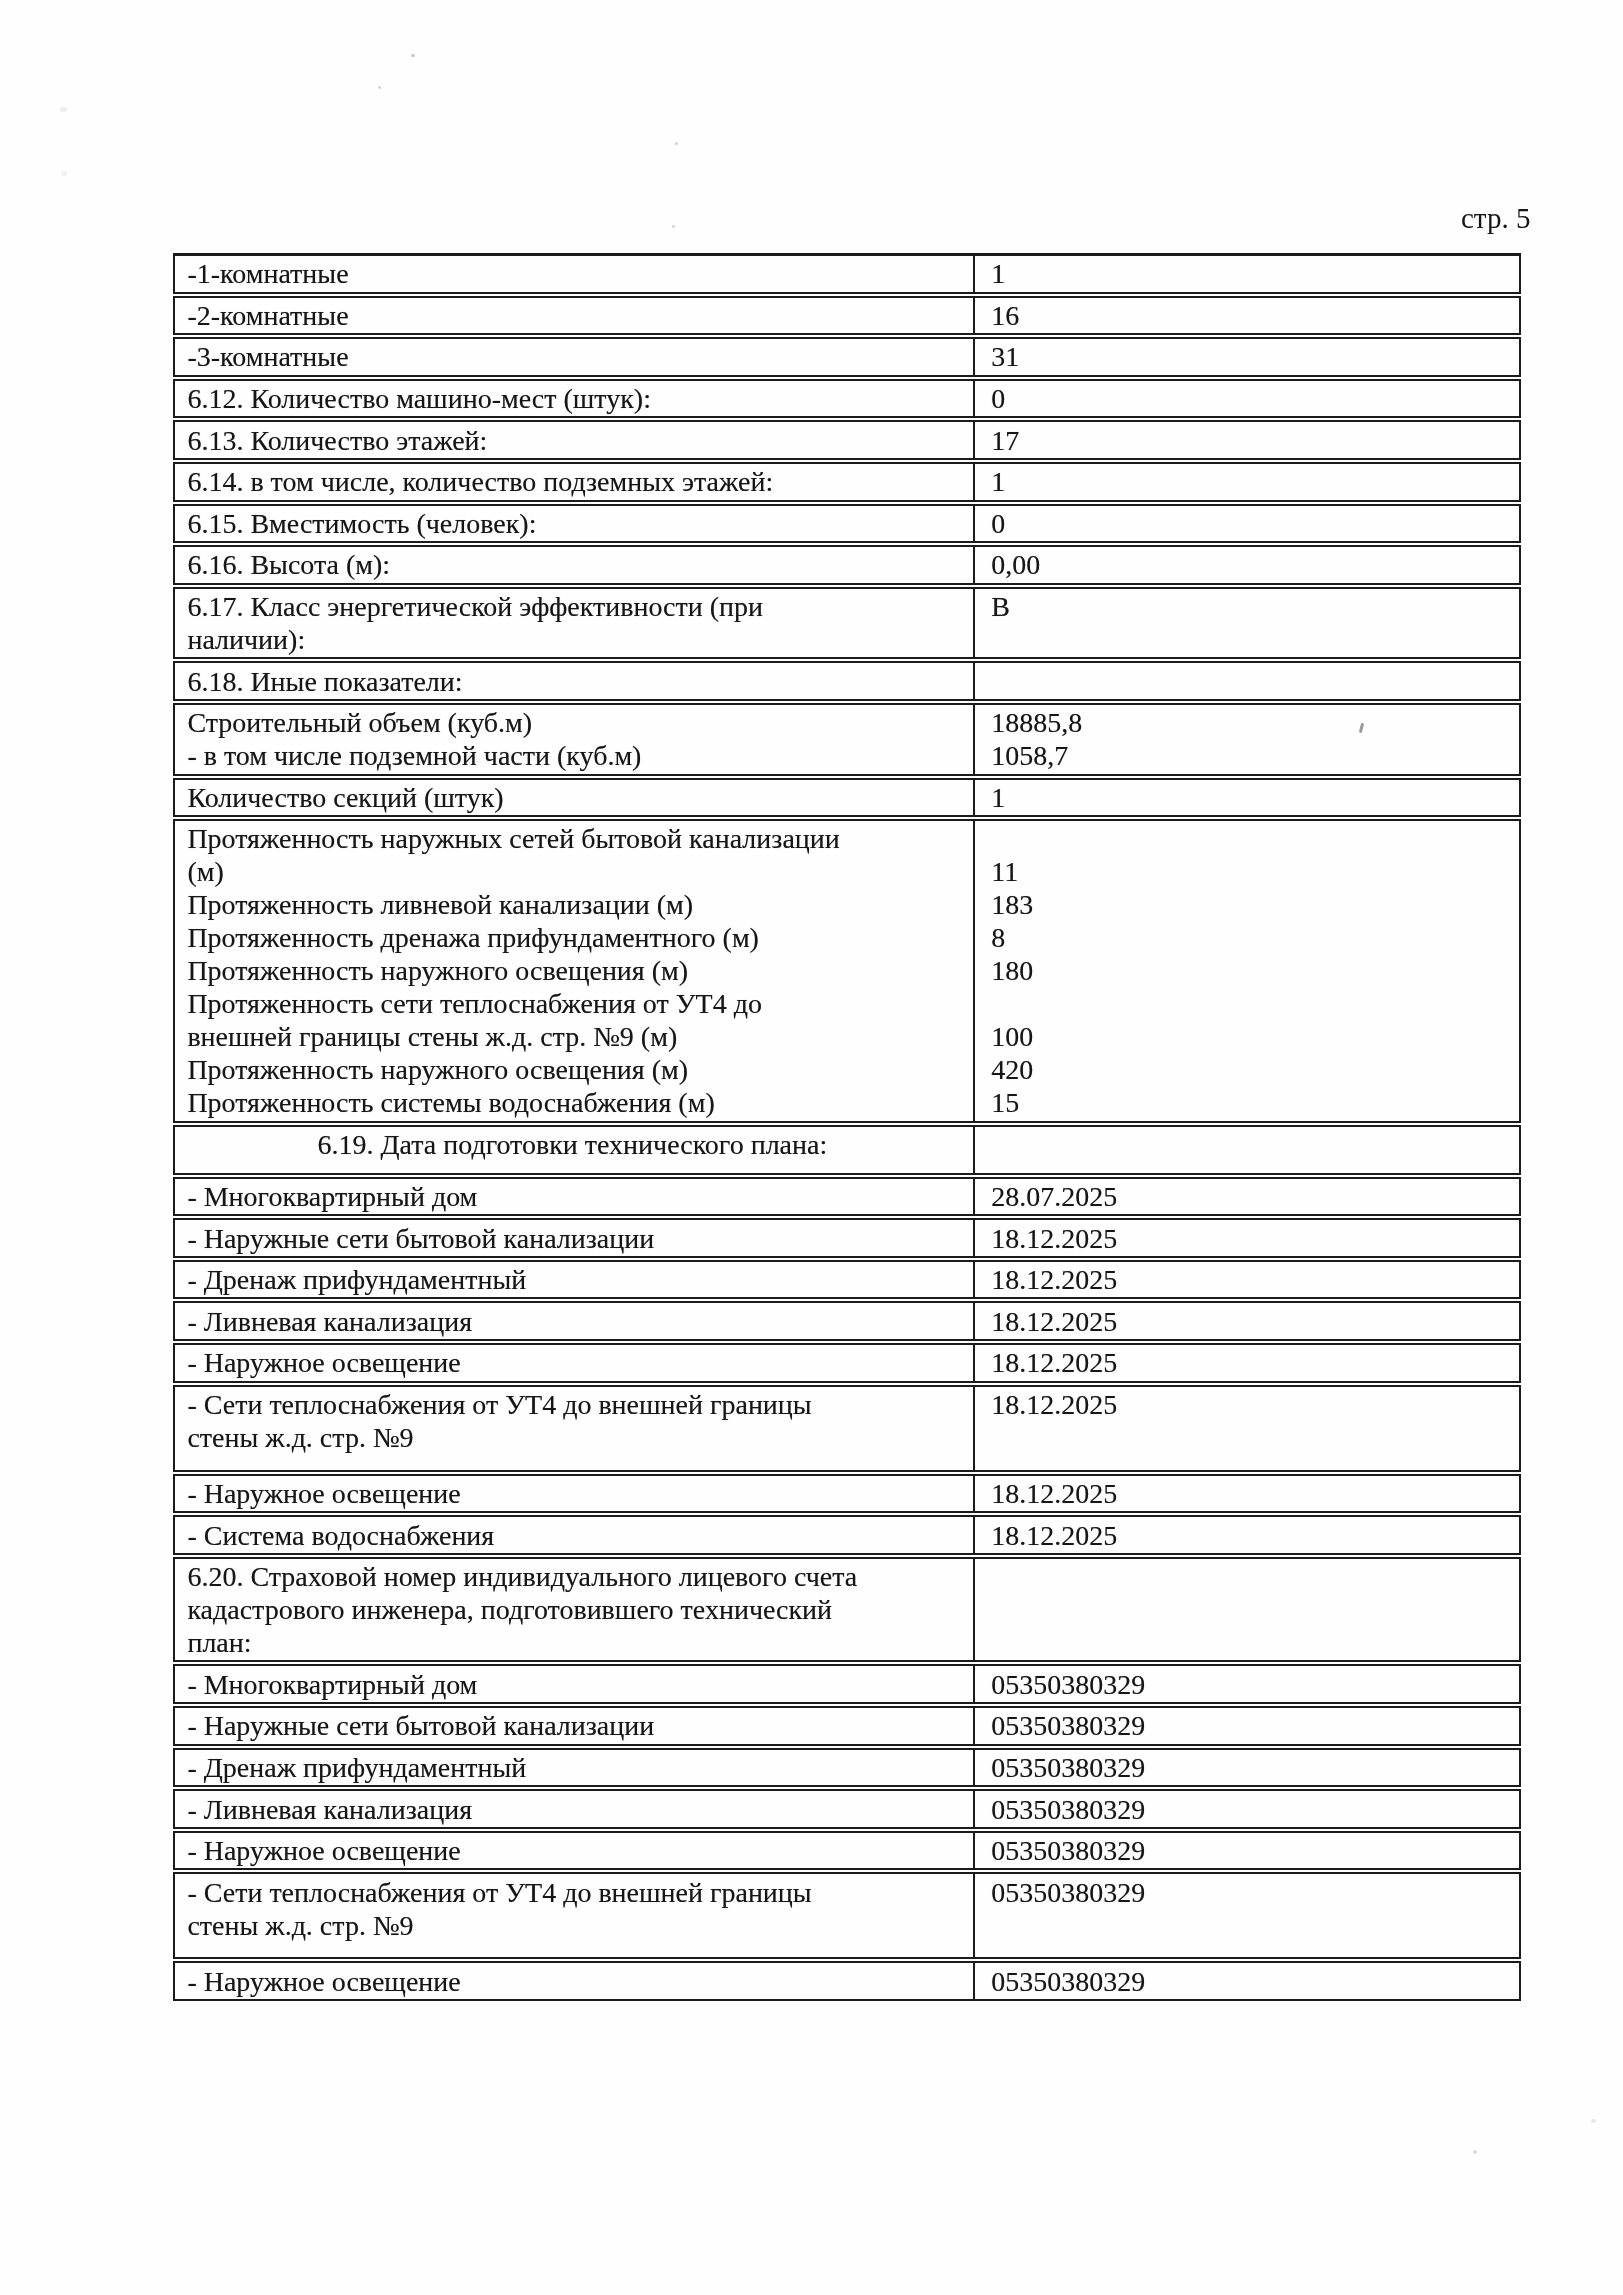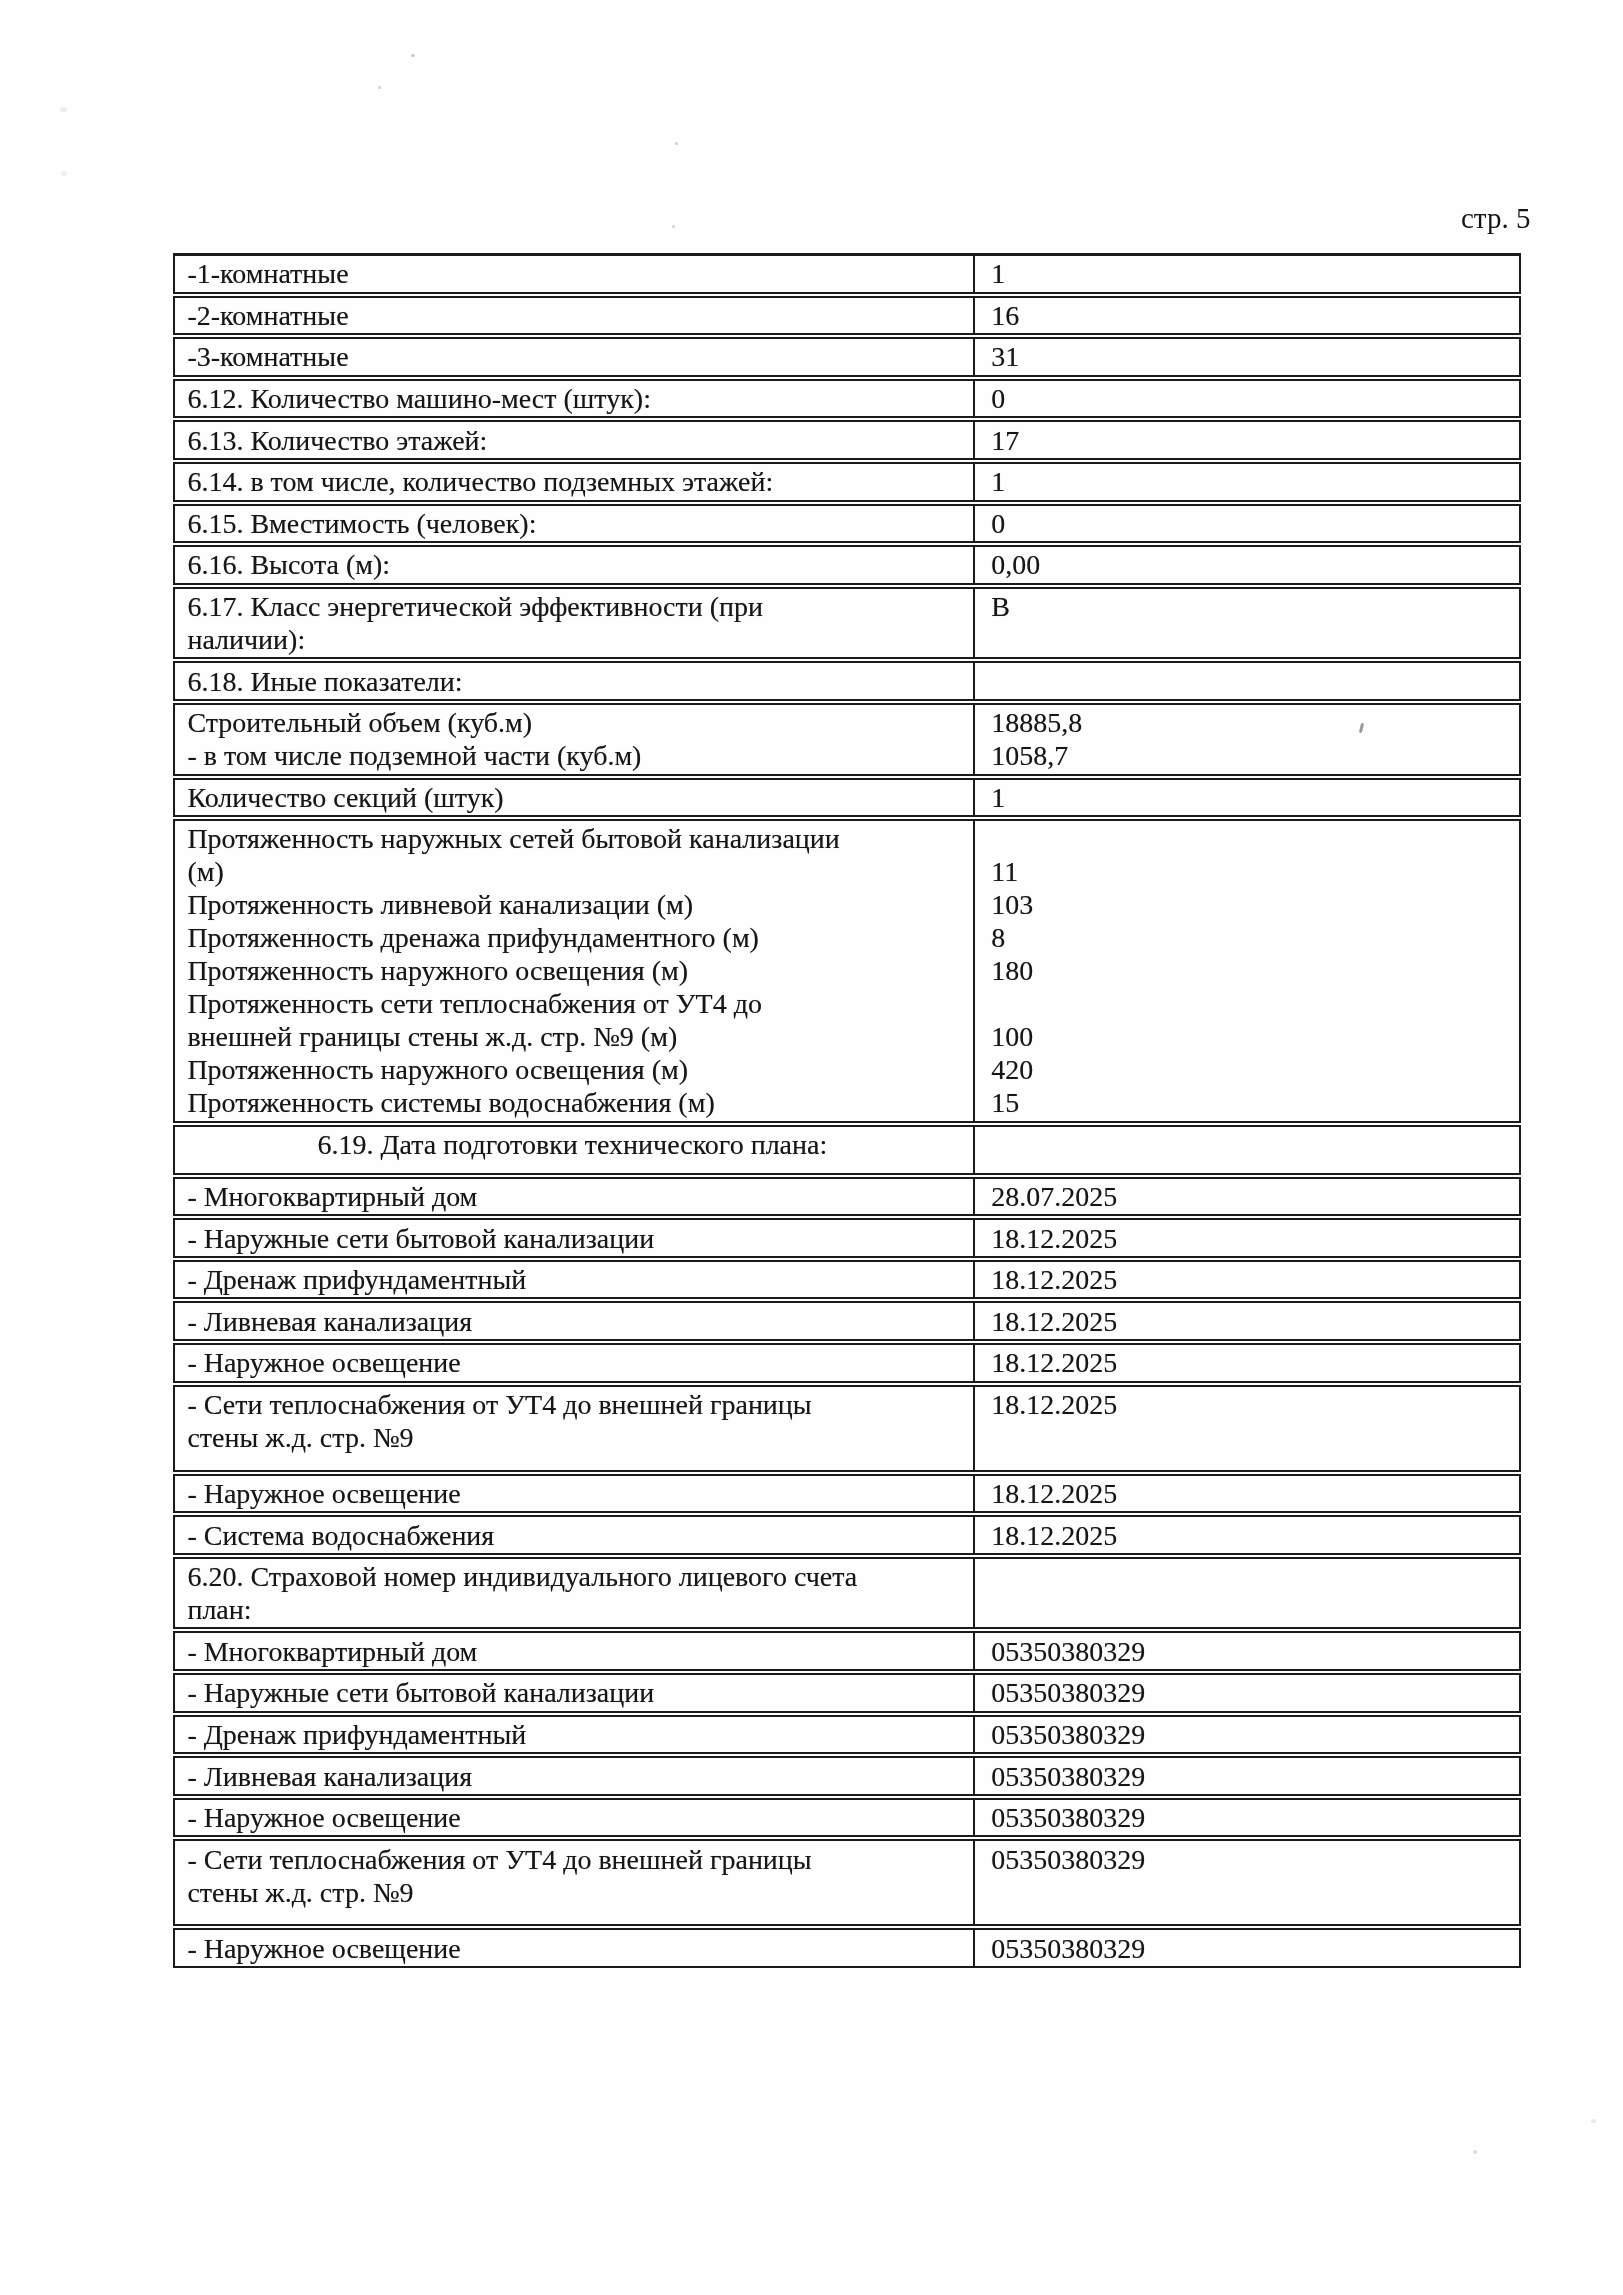--- a/index.html
+++ b/index.html
@@ -193,21 +193,21 @@
         <div class="ln">Протяженность дренажа прифундаментного (м)</div>
         <div class="ln">Протяженность наружного освещения (м)</div>
         <div class="ln">Протяженность сети теплоснабжения от УТ4 до</div>
         <div class="ln">внешней границы стены ж.д. стр. №9 (м)</div>
         <div class="ln">Протяженность наружного освещения (м)</div>
         <div class="ln">Протяженность системы водоснабжения (м)</div>
       </div>
       <div class="cv">
         <div class="ln"></div>
         <div class="ln">11</div>
-        <div class="ln">103</div>
+        <div class="ln">183</div>
         <div class="ln">8</div>
         <div class="ln">180</div>
         <div class="ln"></div>
         <div class="ln">100</div>
         <div class="ln">420</div>
         <div class="ln">15</div>
       </div>
     </div>
 
     <div class="row tall1">
@@ -288,20 +288,21 @@
           <div class="ln">- Система водоснабжения</div>
         </div>
       <div class="cv">
           <div class="ln">18.12.2025</div>
         </div>
     </div>
 
     <div class="row">
       <div class="cl">
         <div class="ln">6.20. Страховой номер индивидуального лицевого счета</div>
+        <div class="ln">кадастрового инженера, подготовившего технический</div>
         <div class="ln">план:</div>
       </div>
       <div class="cv">
           <div class="ln"></div>
         </div>
     </div>
 
     <div class="row">
       <div class="cl">
           <div class="ln">- Многоквартирный дом</div>

